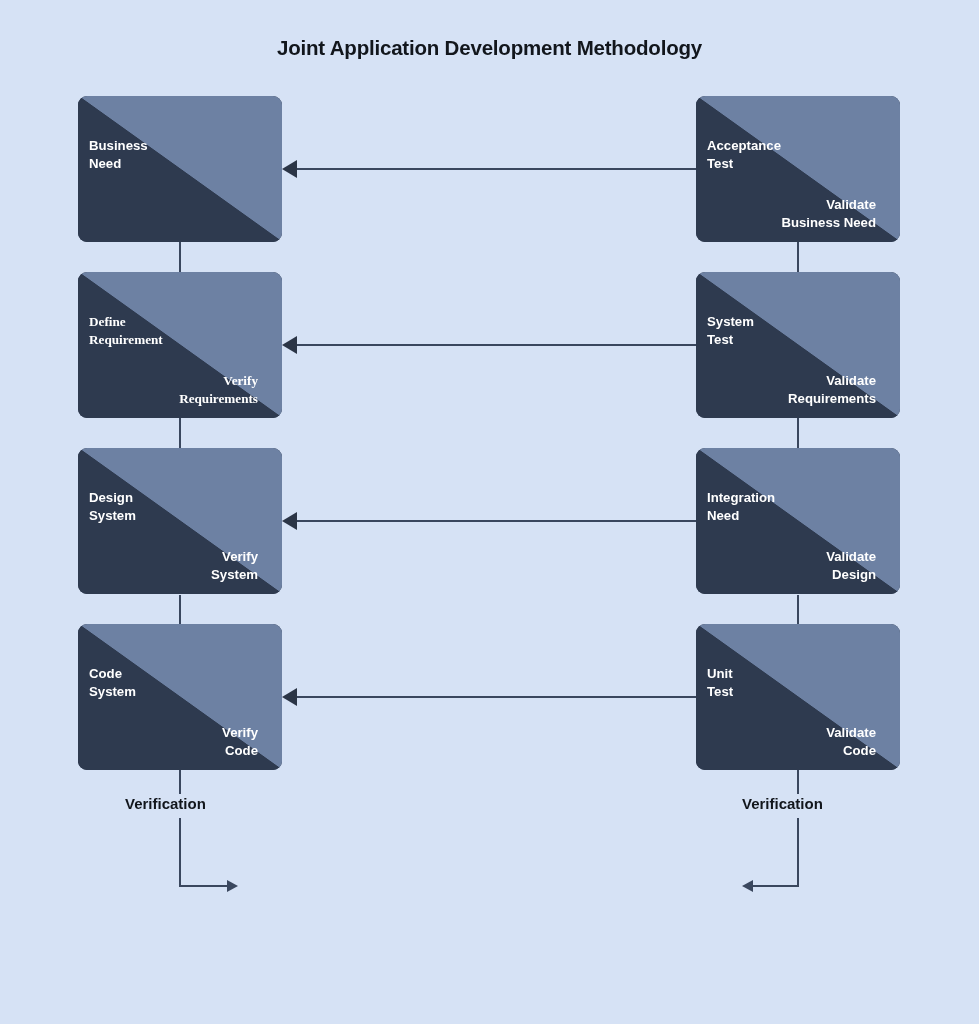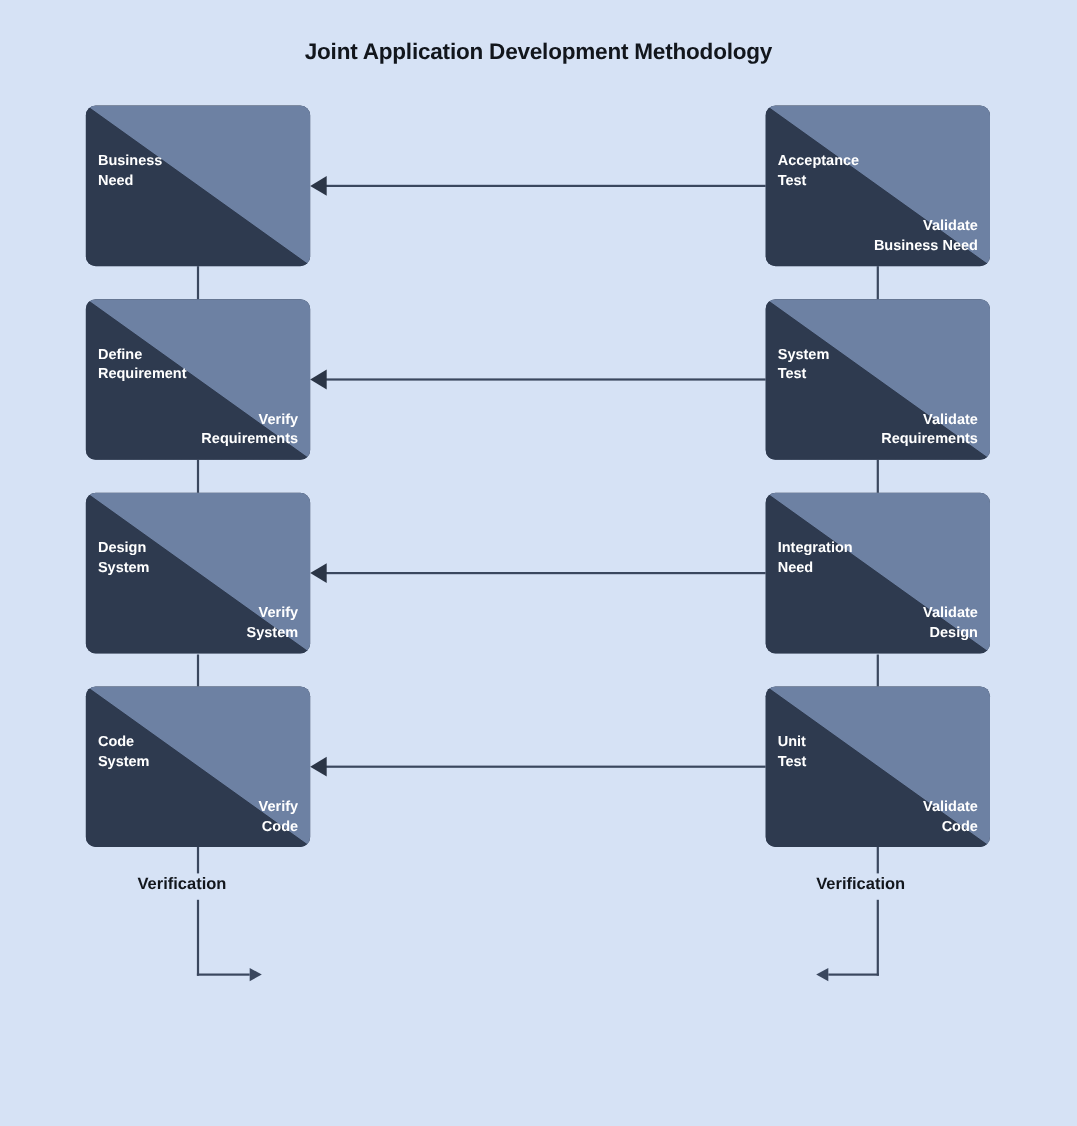--- a/index.html
+++ b/index.html
@@ -31,21 +31,21 @@
     position:absolute; inset:0;
     background:linear-gradient(to bottom left, #6d81a3 0 49.6%, #2e3a4f 49.9% 100%);
   }
   .vbox .lbl {
     position:absolute;
     font-size:13.2px; font-weight:bold; line-height:18px;
     color:#ffffff;
     white-space:pre-line;
   }
   .vbox .lbl.tl { left:11px; top:11px; text-align:left;margin-top:30px; }
-  .vbox .lbl.br { right:11px; bottom:10px; text-align:right; }
+  .vbox .lbl.br { right:24px; bottom:10px; text-align:right; }
 
   
   .vline {
     position:absolute; width:2px;
     background:#3a475e;
   }
   .hline {
     position:absolute; height:2px;
     background:#3a475e;
   }
@@ -123,21 +123,21 @@
   <div class="hline" style="left:296px; top:696px; width:400px;"></div>
   <div class="arrow-left" style="left:282px; top:688px;"></div>
 
   <div class="vbox" style="left:78px; top:96px;">
     <div class="tri"></div>
     <div class="lbl tl">Business
 Need</div>
     <div class="lbl br"></div>
   </div>
 
-  <div class="vbox" style="left:78px; top:272px;">
+  <div class="vbox" style="left:78px; top:272px;font-family:Liberation Serif, serif;">
     <div class="tri"></div>
     <div class="lbl tl">Define
 Requirement</div>
     <div class="lbl br">Verify
 Requirements</div>
   </div>
 
   <div class="vbox" style="left:78px; top:448px;">
     <div class="tri"></div>
     <div class="lbl tl">Design

